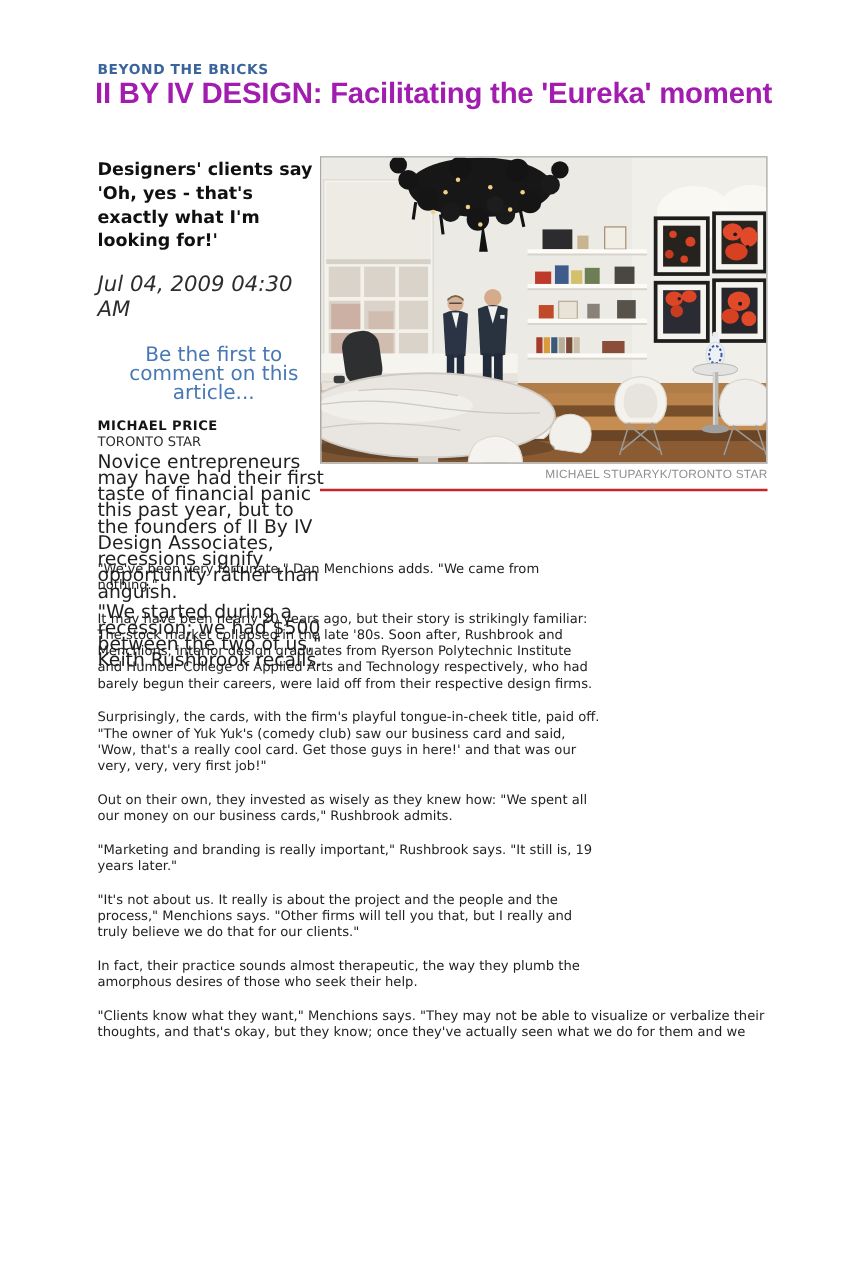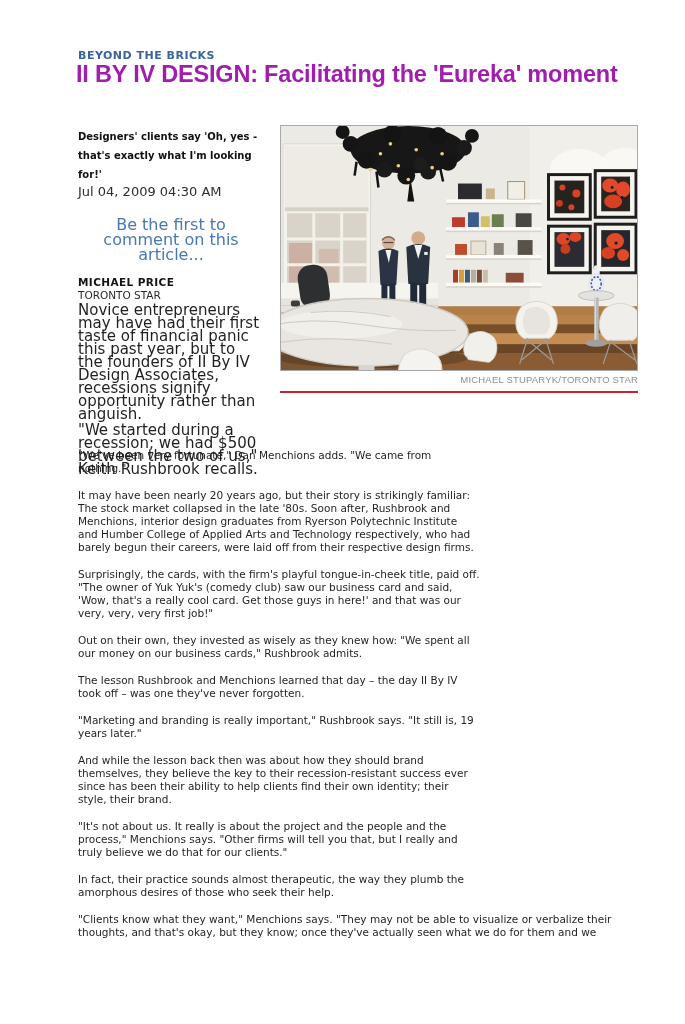--- a/index.html
+++ b/index.html
@@ -5,29 +5,29 @@
   html,body{margin:0;padding:0;background:#ffffff;}
   .page{position:relative;width:685px;height:1024px;background:#ffffff;overflow:hidden;
         font-family:"DejaVu Sans",sans-serif;color:#1f1f1f;padding-left:36px;}
   .kicker{position:absolute;left:78px;top:49px;font-size:11px;font-weight:bold;
           letter-spacing:.5px;color:#3a649b;font-family:"DejaVu Sans",sans-serif;}
   .headline{position:absolute;left:76px;top:60px;width:560px;margin:0;
             font-family:"Liberation Sans",sans-serif;font-weight:bold;
             font-size:23.5px;line-height:28px;color:#a21caf;letter-spacing:-.2px;}
   
   .leftcol{position:absolute;left:78px;top:127px;width:186px;}
-  .subhead{font-size:10px;line-height:19px;font-weight:bold;color:#101010;}
-  .pubdate{font-size:13px;color:#2d2d2d;}
+  .subhead{font-size:14px;line-height:19px;font-weight:bold;color:#101010;}
+  .pubdate{margin-top:15px;font-size:17px;color:#2d2d2d;font-style:italic;}
   .comment-link{display:block;margin-top:18px;font-size:16px;line-height:15px;
                 color:#4878b4;text-decoration:none;cursor:pointer;text-align:center;}
   .byline{margin-top:14px;font-size:10.5px;font-weight:bold;letter-spacing:.4px;color:#141414;}
   .source{margin-top:1px;font-size:10.5px;color:#2a2a2a;}
   .leftcol p{margin:3px 0 0;font-size:15px;line-height:13px;color:#1f1f1f;}
   
-  .photo-block{position:absolute;left:280px;top:125px;width:358px;margin:0;}
+  .photo-block{position:absolute;left:256px;top:125px;width:358px;margin:0;}
   .photo{width:356px;height:244px;border:1px solid #a9a9a9;background:#eceae4;overflow:hidden;}
   .credit{margin-top:3px;text-align:right;font-family:"Liberation Sans",sans-serif;
           font-size:9.5px;letter-spacing:.2px;color:#8e8e8e;}
   .caption{margin-top:2px;font-family:"Liberation Sans",sans-serif;font-size:10px;
            line-height:12.5px;color:#0e0e0e;}
   .red-rule{margin-top:6px;height:2px;width:100%;}
   
   .bodycol{position:absolute;left:78px;top:449px;width:402px;}
   .bodycol p{margin:0 0 14px;font-size:10.5px;line-height:13px;color:#1f1f1f;}
   .bodycol p.wide{width:566px;}
@@ -246,21 +246,19 @@
     </div>
     <div class="credit">MICHAEL STUPARYK/TORONTO STAR</div>
     <div class="red-rule" style="background: rgb(196, 38, 43);"></div>
   </figure>
 
   <div class="bodycol">
     <p>"We've been very fortunate," Dan Menchions adds. "We came from nothing."</p>
     <p>It may have been nearly 20 years ago, but their story is strikingly familiar: The stock market collapsed in the late '80s. Soon after, Rushbrook and Menchions, interior design graduates from Ryerson Polytechnic Institute and Humber College of Applied Arts and Technology respectively, who had barely begun their careers, were laid off from their respective design firms.</p>
     <p>Surprisingly, the cards, with the firm's playful tongue-in-cheek title, paid off. "The owner of Yuk Yuk's (comedy club) saw our business card and said, 'Wow, that's a really cool card. Get those guys in here!' and that was our very, very, very first job!"</p>
     <p>Out on their own, they invested as wisely as they knew how: "We spent all our money on our business cards," Rushbrook admits.</p>
-    <p>The lesson Rushbrook and Menchions learned that day – the day II By IV took off – was one they've never forgotten.</p>
     <p>"Marketing and branding is really important," Rushbrook says. "It still is, 19 years later."</p>
-    <p>And while the lesson back then was about how they should brand themselves, they believe the key to their recession-resistant success ever since has been their ability to help clients find their own identity; their style, their brand.</p>
     <p>"It's not about us. It really is about the project and the people and the process," Menchions says. "Other firms will tell you that, but I really and truly believe we do that for our clients."</p>
     <p>In fact, their practice sounds almost therapeutic, the way they plumb the amorphous desires of those who seek their help.</p>
     <p class="wide">"Clients know what they want," Menchions says. "They may not be able to visualize or verbalize their thoughts, and that's okay, but they know; once they've actually seen what we do for them and we</p>
   </div>
 
 </div>
 
 </body></html>

